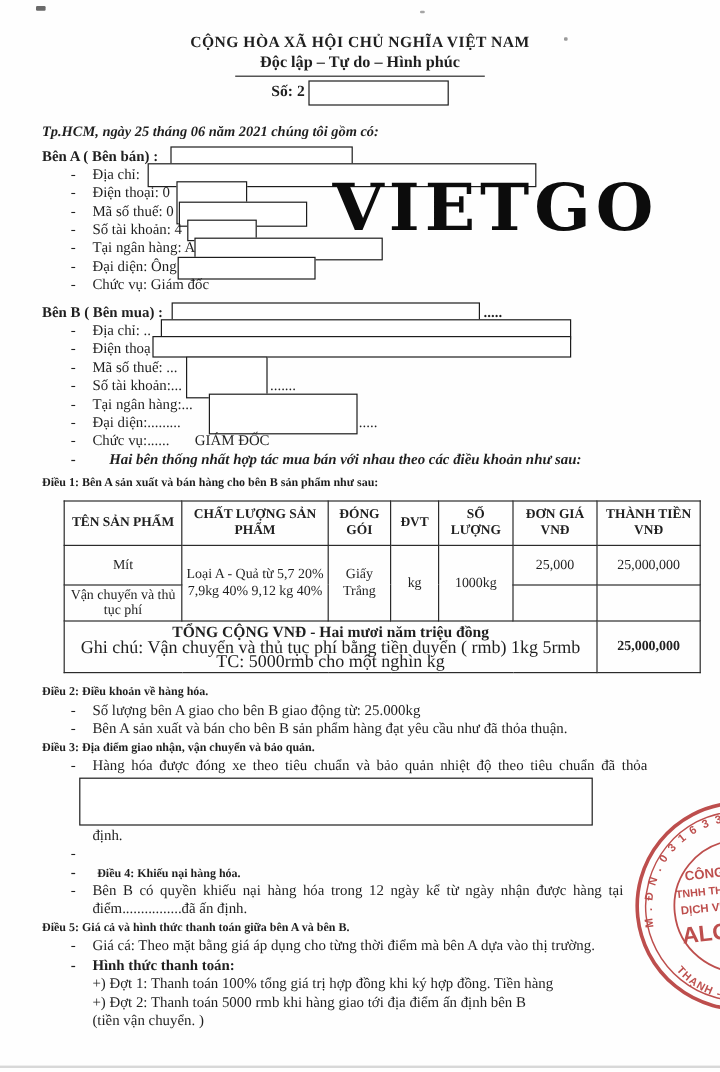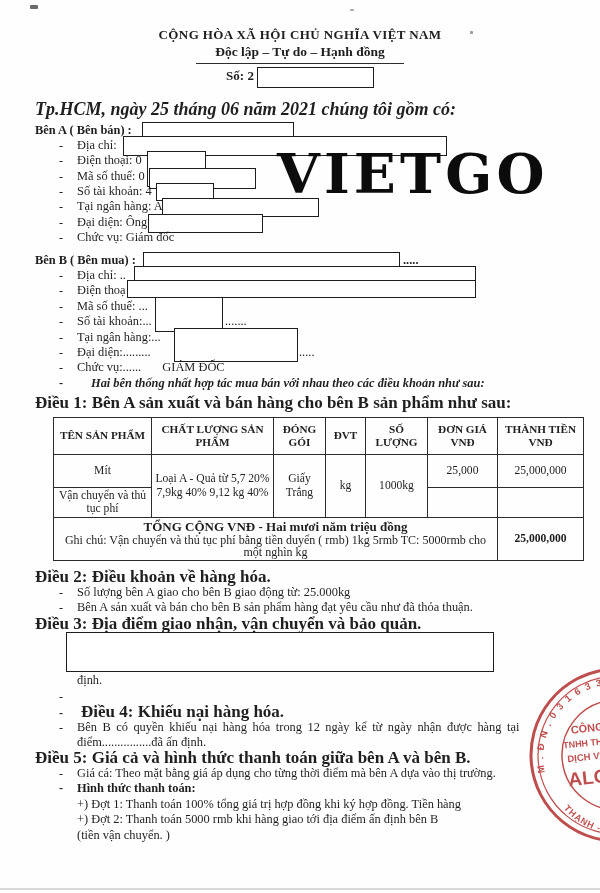--- a/index.html
+++ b/index.html
@@ -9,43 +9,43 @@
   .doc{position:relative;padding:0 35px;}
   
   .hdr{padding-top:26px;text-align:center;}
   .motto1{font-size:13px;font-weight:bold;letter-spacing:.4px;line-height:17px;}
   .motto2{font-size:13.5px;font-weight:bold;line-height:18px;}
   .sep{width:208px;border-top:1.6px solid #2c2c2c;margin:2px auto 0;}
   .title{font-size:26px;font-weight:bold;line-height:30px;margin-top:6px;letter-spacing:.5px;}
   .t2{border-bottom:2px solid #1e1e1e;padding-bottom:1px;}
   .so-line{font-size:13px;font-weight:bold;line-height:20px;margin-top:2px;}
   .rxi{display:inline-block;width:115px;height:19px;background:#fff;border:1px solid #1d1d1d;vertical-align:middle;margin-left:3px;}
-  .date{font-size:18px;font-weight:bold;font-style:italic;line-height:16px;margin-top:13px;}
+  .date{font-size:12px;font-weight:bold;font-style:italic;line-height:16px;margin-top:13px;}
   
   .li{position:relative;height:15.4px;line-height:15.4px;font-size:12.4px;white-space:nowrap;}
   .ph{font-weight:bold;}
   .dash{display:inline-block;margin-left:22px;width:8px;margin-right:12px;text-align:center;}
   .lt{position:relative;z-index:3;}
   .bi{font-weight:bold;font-style:italic;margin-left:14px;}
   .b{font-weight:bold;}
   .cont{padding-left:42px;}
   .just{word-spacing:2.4px;}
   .rx{position:absolute;background:#fff;border:1px solid #1d1d1d;z-index:2;}
   .sfx{position:absolute;top:0;z-index:3;}
-  .ah{font-size:17px;font-weight:bold;line-height:15.8px;}
+  .ah{font-size:10px;font-weight:bold;line-height:15.8px;}
   .val{margin-left:18px;}
   
   table.ctable{border-collapse:collapse;table-layout:fixed;width:530px;margin:6px 0 0 18px;}
   .ctable th,.ctable td{border:1px solid #2b2b2b;text-align:center;vertical-align:middle;padding:1px 2px;overflow:hidden;}
   .ctable th{font-size:11.2px;line-height:13px;font-weight:bold;height:34px;}
   .ctable td{font-size:11.6px;line-height:13.5px;white-space:normal;}
   .ctable .r1 td{height:30px;}
   .ctable .r2 td{height:27px;}
   .tot-label{font-size:13px;font-weight:bold;line-height:15px;}
-  .tot-note{font-size:12px;line-height:12.5px;}
+  .tot-note{font-size:15px;line-height:12.5px;}
   .tot-amt{font-size:12.2px;font-weight:bold;}
   
   .bigbox{width:426px;height:38px;border:1.5px solid #1d1d1d;background:#fff;margin:1px 0 1px 31px;}
   
   .watermark{position:absolute;left:277px;top:145px;z-index:5;
     font-family:"DejaVu Serif","Liberation Serif",serif;font-weight:bold;font-size:53px;line-height:56px;
     letter-spacing:4px;color:#0c0c0c;transform:scale(1.04,1.02);transform-origin:left top;}
   
   .stamp{position:absolute;left:517px;top:655px;width:200px;height:200px;z-index:6;opacity:.92;}
   .stamp text{font-family:"Liberation Sans","DejaVu Sans",sans-serif;}
@@ -62,21 +62,21 @@
   <div class="speck" style="left:470px;top:31px;width:3px;height:3px;background:#9a9a9a"></div>
   <div class="speck" style="left:350px;top:9px;width:4px;height:2px;background:#a5a5a5"></div>
   <div class="scanline"></div>
 
   <div class="watermark">VIETGO</div>
 
   <div class="doc">
 
     <div class="hdr">
       <div class="motto1">CỘNG HÒA XÃ HỘI CHỦ NGHĨA VIỆT NAM</div>
-      <div class="motto2">Độc lập – Tự do – Hạnh đồng</div>
+      <div class="motto2">Độc lập – Tự do – Hình phúc</div>
       <div class="sep"></div>
       <div class="so-line"><span>Số: 2</span><span class="rxi"></span></div>
     </div>
 
     <div class="date">Tp.HCM,  ngày 25 tháng 06 năm 2021  chúng tôi gồm có:</div>
 
     <div style="margin-top:6px;position:relative;">
       <div class="li ph">
         <span class="lt">Bên A ( Bên bán) :</span>
         <i class="rx" style="left:107px;top:-1px;width:150px;height:20px"></i>
@@ -163,20 +163,21 @@
         <td class="tot-amt">25,000,000</td>
       </tr>
     </tbody>
       </table>
 
     <div class="ah mt8">Điều 2: Điều khoản về hàng hóa.</div>
     <div class="li"><span class="dash">-</span><span class="lt">Số lượng bên A giao cho bên B giao động từ: 25.000kg</span></div>
     <div class="li"><span class="dash">-</span><span class="lt">Bên A sản xuất và bán cho bên B sản phẩm hàng đạt yêu cầu như đã thỏa thuận.</span></div>
 
     <div class="ah">Điều 3: Địa điểm giao nhận, vận chuyển và bảo quản.</div>
+    <div class="li"><span class="dash">-</span><span class="lt just">Hàng hóa được đóng xe theo tiêu chuẩn và bảo quản nhiệt độ theo tiêu chuẩn đã thỏa</span></div>
     <div class="bigbox"></div>
     <div class="li cont">định.</div>
     <div class="li"><span class="dash">-</span></div>
 
     <div class="li"><span class="dash b">-</span><span class="lt ah" style="margin-left:4px;">Điều 4: Khiếu nại hàng hóa.</span></div>
     <div class="li"><span class="dash">-</span><span class="lt just">Bên B có quyền khiếu nại hàng hóa trong 12 ngày kể từ ngày nhận được hàng tại</span></div>
     <div class="li cont">điểm................đã ấn định.</div>
 
     <div class="ah">Điều 5: Giá cả và hình thức thanh toán giữa bên A và bên B.</div>
     <div class="li"><span class="dash">-</span><span class="lt">Giá cá: Theo mặt bằng giá áp dụng cho từng thời điểm mà bên A dựa vào thị trường.</span></div>

